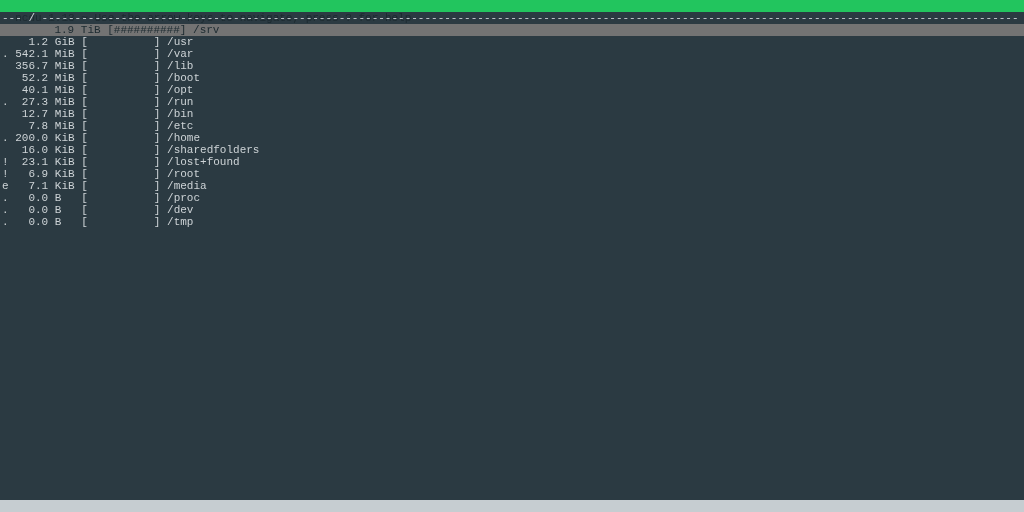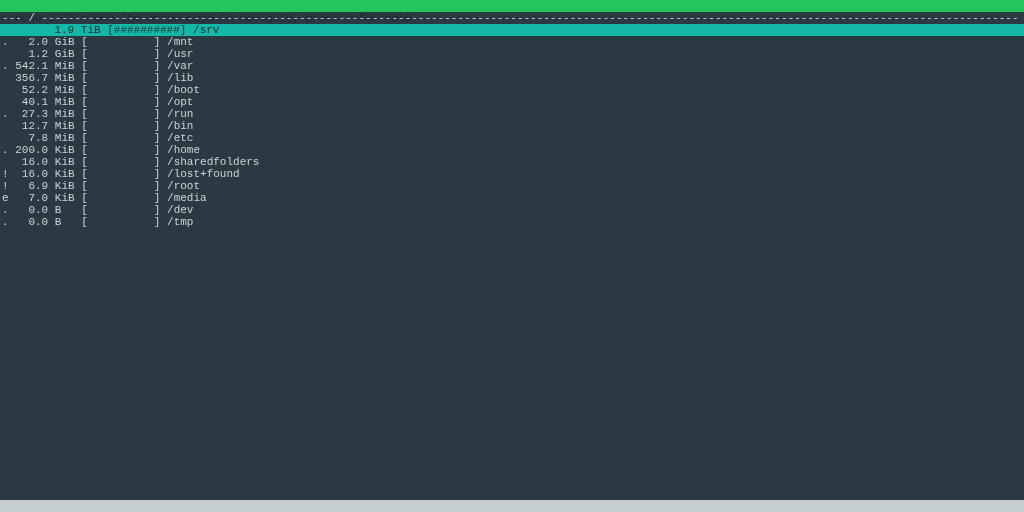--- a/index.html
+++ b/index.html
@@ -32,21 +32,21 @@
     height: 12px;
     white-space: pre;
   }
   .row {
     padding: 0 2px;
     height: 12px;
     white-space: pre;
     color: #cdd3d6;
   }
   .row.selected {
-    background: #14b8a6;
+    background: #737373;
     color: #1c2a30;
     padding-left: 28px;
   }
   .status-bar {
     position: absolute;
     bottom: 0;
     left: 0;
     right: 0;
     height: 12px;
     background: #c6cdd1;
@@ -60,34 +60,34 @@
 <div class="screen">
 
 <div class="title-bar">
   <span>ncdu</span> <span>1.13</span> ~ <span>Use the arrow keys to navigate, press ? for help</span>
 </div>
 
 <div class="sep-row" id="breadcrumb-row">--- / ----------------------------------------------------------------------------------------------------------------------------------------------------</div>
 
 <div id="rows-container">
       <div class="row selected">    1.9 TiB [##########] /srv</div>
-      <div class="row">.   2.0 GiB [          ] /mnt</div>
       <div class="row">    1.2 GiB [          ] /usr</div>
       <div class="row">. 542.1 MiB [          ] /var</div>
       <div class="row">  356.7 MiB [          ] /lib</div>
       <div class="row">   52.2 MiB [          ] /boot</div>
       <div class="row">   40.1 MiB [          ] /opt</div>
       <div class="row">.  27.3 MiB [          ] /run</div>
       <div class="row">   12.7 MiB [          ] /bin</div>
       <div class="row">    7.8 MiB [          ] /etc</div>
       <div class="row">. 200.0 KiB [          ] /home</div>
       <div class="row">   16.0 KiB [          ] /sharedfolders</div>
-      <div class="row">!  16.0 KiB [          ] /lost+found</div>
+      <div class="row">!  23.1 KiB [          ] /lost+found</div>
       <div class="row">!   6.9 KiB [          ] /root</div>
-      <div class="row">e   7.0 KiB [          ] /media</div>
+      <div class="row">e   7.1 KiB [          ] /media</div>
+      <div class="row">.   0.0 B   [          ] /proc</div>
       <div class="row">.   0.0 B   [          ] /dev</div>
       <div class="row">.   0.0 B   [          ] /tmp</div>
     </div>
 
 <div class="status-bar">
             
 </div>
 
 </div>
 

